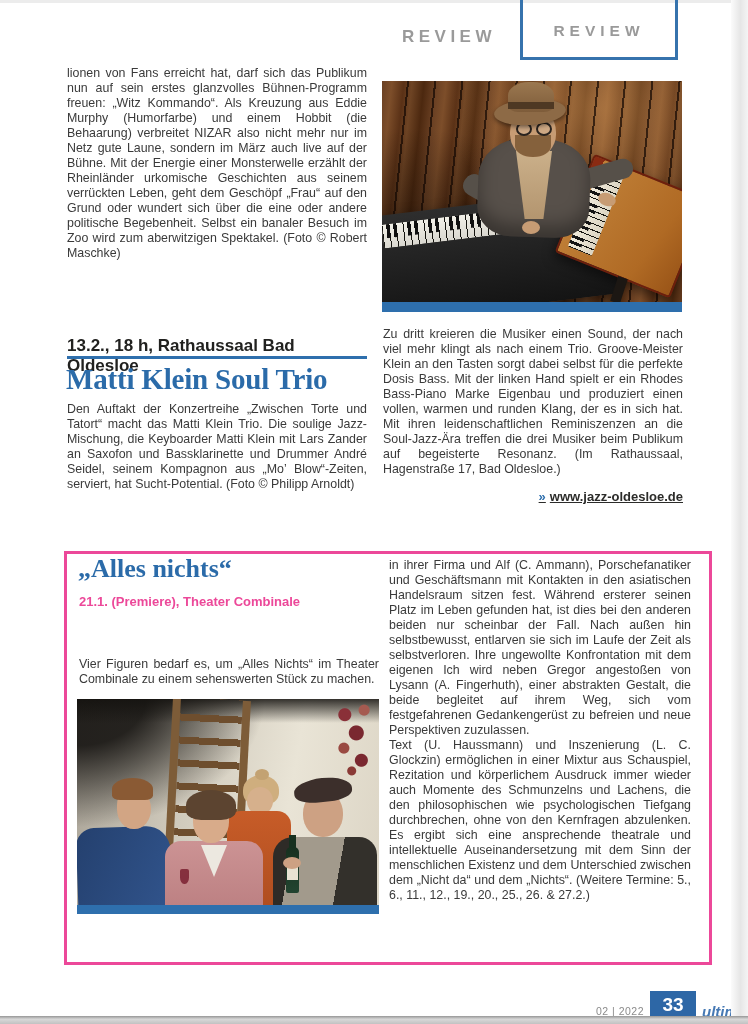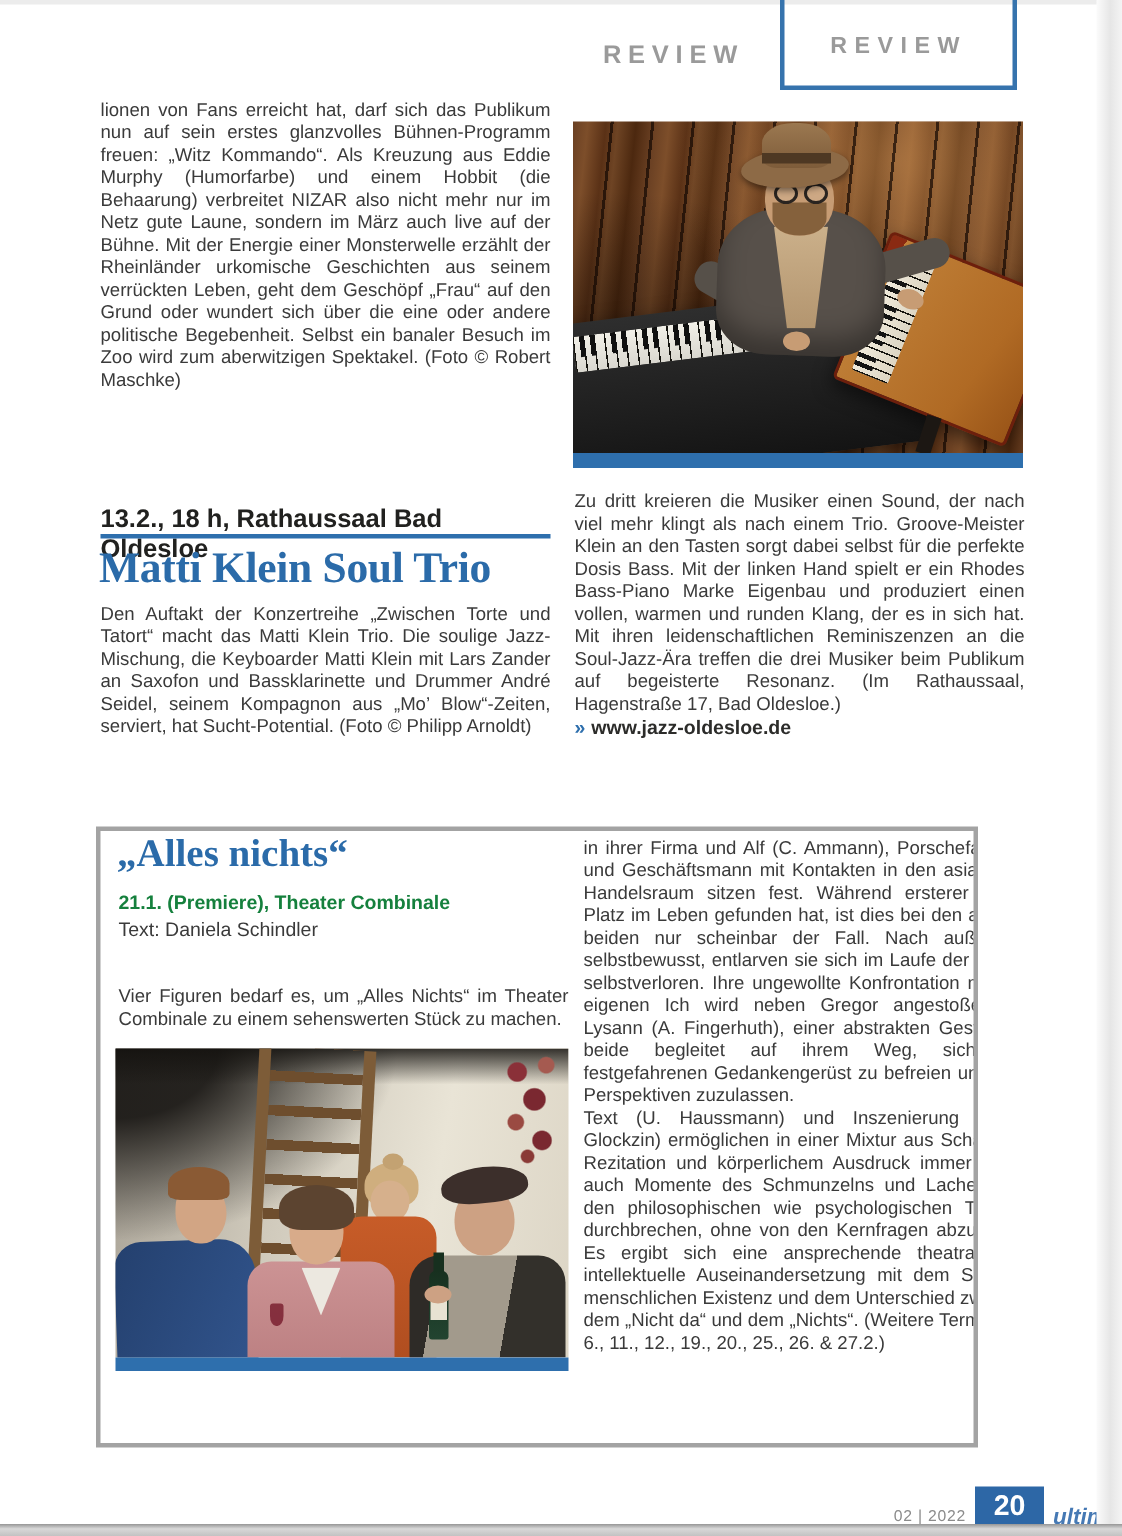--- a/index.html
+++ b/index.html
@@ -62,35 +62,35 @@
   .p1-hat-brim{position:absolute;left:112px;top:18px;width:72px;height:26px;background:#8d6a46;border-radius:50%;
       transform:rotate(-4deg);box-shadow:0 2px 4px rgba(0,0,0,.45);}
   .p1-hat-top{position:absolute;left:126px;top:1px;width:46px;height:30px;
       background:linear-gradient(#9b7850,#7e5c3a);border-radius:45% 45% 22% 22%;}
   .p1-hat-band{position:absolute;left:126px;top:21px;width:46px;height:7px;background:#4e3823;}
   .photo-bar{background:#2e6fad;}
   #photo1-bar{left:382px;top:302px;width:300px;height:10px;}
 
   
   #matti-right{left:383px;top:327px;width:300px;}
-  .linkline{margin-top:0;font-size:13px;line-height:15px;font-weight:bold;color:#2c2c2a;text-align:left;}
+  .linkline{margin-top:12px;font-size:13px;line-height:15px;font-weight:bold;color:#2c2c2a;text-align:right;text-decoration:underline;}
   .linkline .arr{color:#2e6fad;margin-right:4px;}
 
   
   #matti-kicker{left:67px;top:336px;width:300px;font-size:17px;font-weight:bold;color:#21211f;}
   #matti-rule{left:67px;top:356px;width:300px;height:3px;background:#2e6fad;}
   #matti-headline{left:66px;top:363px;width:312px;font-family:"Liberation Serif",serif;font-weight:bold;
       font-size:29px;color:#2b6ba9;letter-spacing:-0.2px;}
   #matti-body{left:67px;top:402px;width:300px;}
 
   
-  #alles-box{left:64px;top:551px;width:588px;height:414px;border:3px solid #a3a3a3;box-sizing:border-box;overflow:hidden;}
+  #alles-box{left:64px;top:551px;width:648px;height:414px;border:3px solid #ec4899;box-sizing:border-box;overflow:hidden;}
   #alles-headline{left:11px;top:0px;width:320px;font-family:"Liberation Serif",serif;font-weight:bold;
       font-size:26px;color:#2b6ba9;}
-  #alles-premiere{left:12px;top:40px;width:310px;font-size:13px;font-weight:bold;color:#15803d;}
+  #alles-premiere{left:12px;top:40px;width:310px;font-size:13px;font-weight:bold;color:#ec4899;}
   #alles-text-credit{left:12px;top:58px;width:310px;font-size:13px;color:#3a3a3a;}
   #alles-photo-credit{left:12px;top:75px;width:310px;font-size:13px;color:#3a3a3a;}
   #alles-intro{left:12px;top:103px;width:300px;}
   #alles-body-left{left:12px;top:362px;width:300px;}
   #alles-right{left:322px;top:4px;width:302px;}
   #alles-right div{margin:0;}
 
   
   #photo2{left:10px;top:145px;width:302px;height:206px;overflow:hidden;
      background:
@@ -191,21 +191,20 @@
   </div>
 
   <div class="abs" id="matti-kicker">13.2., 18 h, Rathaussaal Bad Oldesloe</div>
   <div class="abs" id="matti-rule"></div>
   <div class="abs" id="matti-headline">Matti Klein Soul Trio</div>
   <div class="abs bodytext" id="matti-body">Den Auftakt der Konzertreihe „Zwischen Torte und Tatort“ macht das Matti Klein Trio. Die souli­ge Jazz-Mischung, die Keyboarder Matti Klein mit Lars Zander an Saxofon und Bassklarinette und Drummer André Seidel, seinem Kompagnon aus „Mo’ Blow“-Zeiten, serviert, hat Sucht-Potential. (Foto © Philipp Arnoldt)</div>
 
   <div class="abs" id="alles-box">
     <div class="abs" id="alles-headline">„Alles nichts“</div>
     <div class="abs" id="alles-premiere">21.1. (Premiere), Theater Combinale</div>
-    <div class="abs" id="alles-text-credit">Text: Daniela Schindler</div>
     <div class="abs bodytext" id="alles-intro">Vier Figuren bedarf es, um „Alles Nichts“ im The­ater Combinale zu einem sehenswerten Stück zu machen.</div>
 
     <div class="abs" id="photo2">
       <div class="p2-ceil"></div>
       <div class="p2-ladder"></div>
       <div class="p2-flowers"></div>
       <div class="p2-f3-hair"></div>
       <div class="p2-f3-bun"></div>
       <div class="p2-f3-face"></div>
       <div class="p2-f3-torso"></div>
@@ -228,19 +227,19 @@
     <div class="abs photo-bar" id="photo2-bar"></div>
 
     <div class="abs bodytext" id="alles-right">
       <div>in ihrer Firma und Alf (C. Ammann), Porschefa­natiker und Geschäftsmann mit Kontakten in den asiatischen Handelsraum sitzen fest. Wäh­rend ersterer seinen Platz im Leben gefunden hat, ist dies bei den anderen beiden nur schein­bar der Fall. Nach außen hin selbstbewusst, entlarven sie sich im Laufe der Zeit als selbstver­loren. Ihre ungewollte Konfrontation mit dem eigenen Ich wird neben Gregor angestoßen von Lysann (A. Fingerhuth), einer abstrakten Gestalt, die beide begleitet auf ihrem Weg, sich vom festgefahrenen Gedankengerüst zu befrei­en und neue Perspektiven zuzulassen.</div>
       <div>Text (U. Haussmann) und Inszenierung (L. C. Glockzin) ermöglichen in einer Mixtur aus Schauspiel, Rezitation und körperlichem Ausdruck immer wieder auch Momente des Schmunzelns und Lachens, die den philosophi­schen wie psychologischen Tiefgang durchbre­chen, ohne von den Kernfragen abzulenken. Es ergibt sich eine ansprechende theatrale und intellektuelle Auseinandersetzung mit dem Sinn der menschlichen Existenz und dem Un­terschied zwischen dem „Nicht da“ und dem „Nichts“. (Weitere Termine: 5., 6., 11., 12., 19., 20., 25., 26. &amp; 27.2.)</div>
     </div>
   </div>
 
   <div class="abs" id="footer-issue">02 | 2022</div>
   <div class="abs" id="footer-badge">
-    <span>20</span>
+    <span>33</span>
   </div>
   <div class="abs" id="footer-logo">ultimo</div>
 
   <div class="abs" id="right-edge"></div>
   <div class="abs" id="bottom-bar"></div>
 </div>
 
 </body></html>

